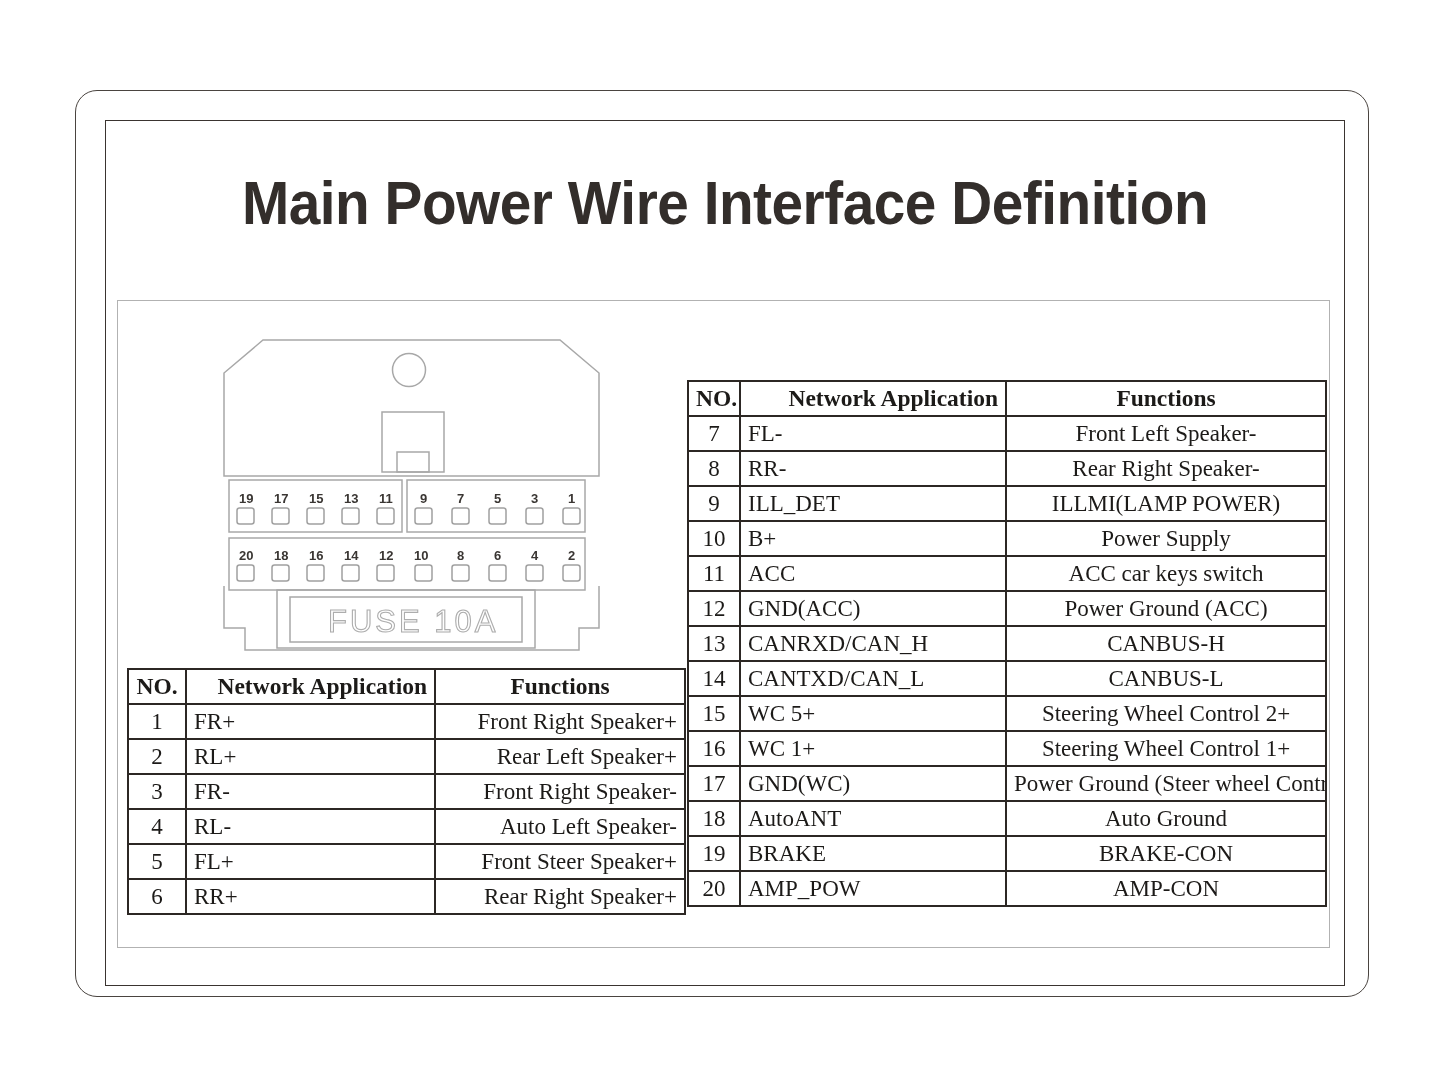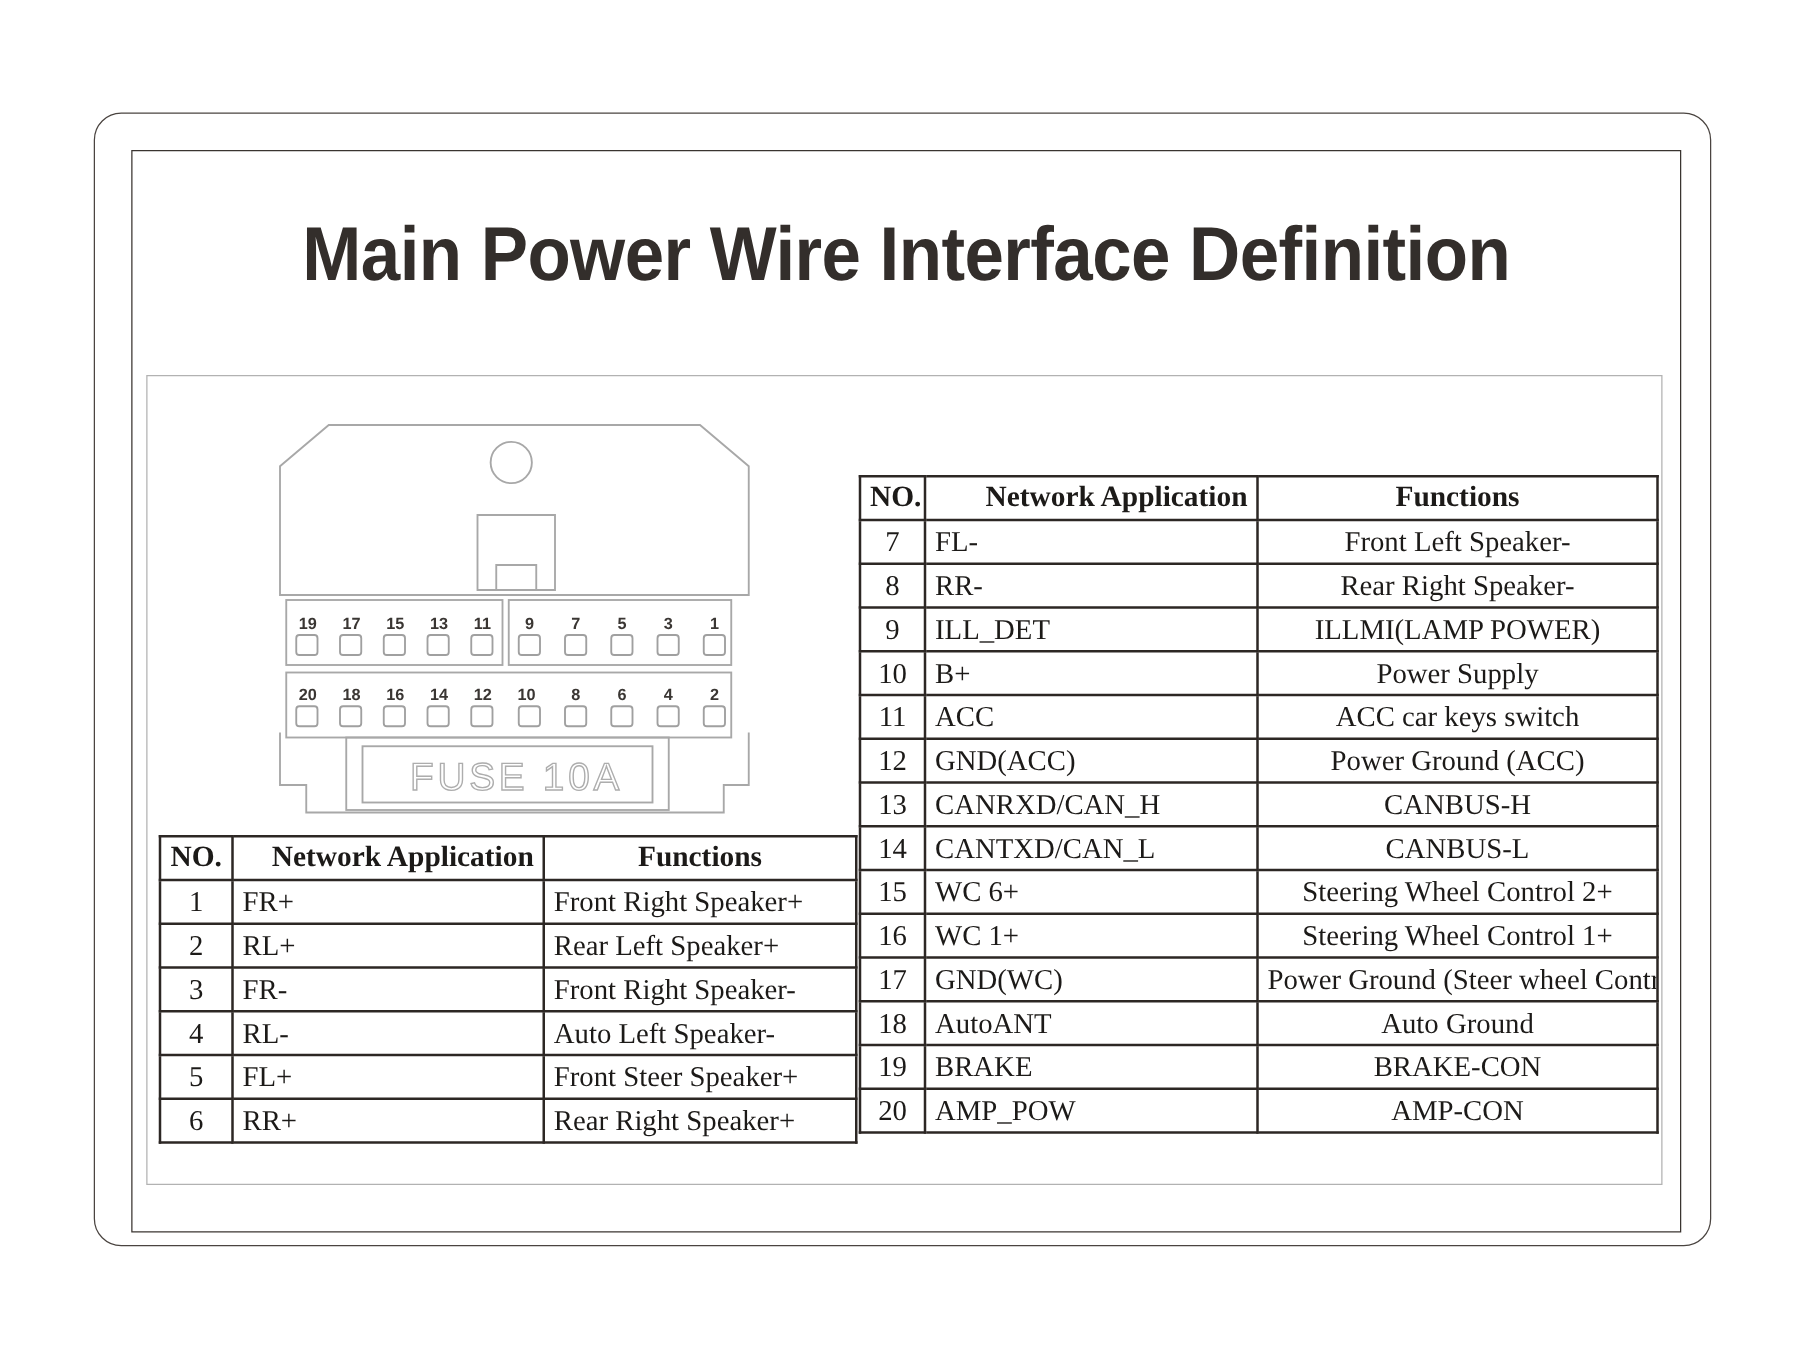--- a/index.html
+++ b/index.html
@@ -99,21 +99,21 @@
     box-sizing: border-box;
     overflow: hidden;
     white-space: nowrap;
   }
   table.pin-table th {
     font-weight: bold;
     font-size: 23.5px;
   }
   .c-no      { text-align: center; }
   .c-net     { text-align: left; }
-  .c-fn-left { text-align: left; }
+  .c-fn-left { text-align: right; }
   .c-fn-right{ text-align: center; }
   .th-net    { text-align: right; }
   .th-fn     { text-align: center; margin-left: 16px; }
   .small-fn  { font-size: 16.5px; }
 
   
   #table-right { left: 687px; top: 380px; width: 638px; }
   #table-right col.w-no  { width: 52px; }
   #table-right col.w-net { width: 266px; }
   #table-right col.w-fn  { width: 320px; }
@@ -276,21 +276,21 @@
         <td class="c-net">CANRXD/CAN_H</td>
         <td class="c-fn-right">CANBUS-H</td>
       </tr>
       <tr>
         <td class="c-no">14</td>
         <td class="c-net">CANTXD/CAN_L</td>
         <td class="c-fn-right">CANBUS-L</td>
       </tr>
       <tr>
         <td class="c-no">15</td>
-        <td class="c-net">WC 6+</td>
+        <td class="c-net">WC 5+</td>
         <td class="c-fn-right">Steering Wheel Control 2+</td>
       </tr>
       <tr>
         <td class="c-no">16</td>
         <td class="c-net">WC 1+</td>
         <td class="c-fn-right">Steering Wheel Control 1+</td>
       </tr>
       <tr>
         <td class="c-no">17</td>
         <td class="c-net">GND(WC)</td>

